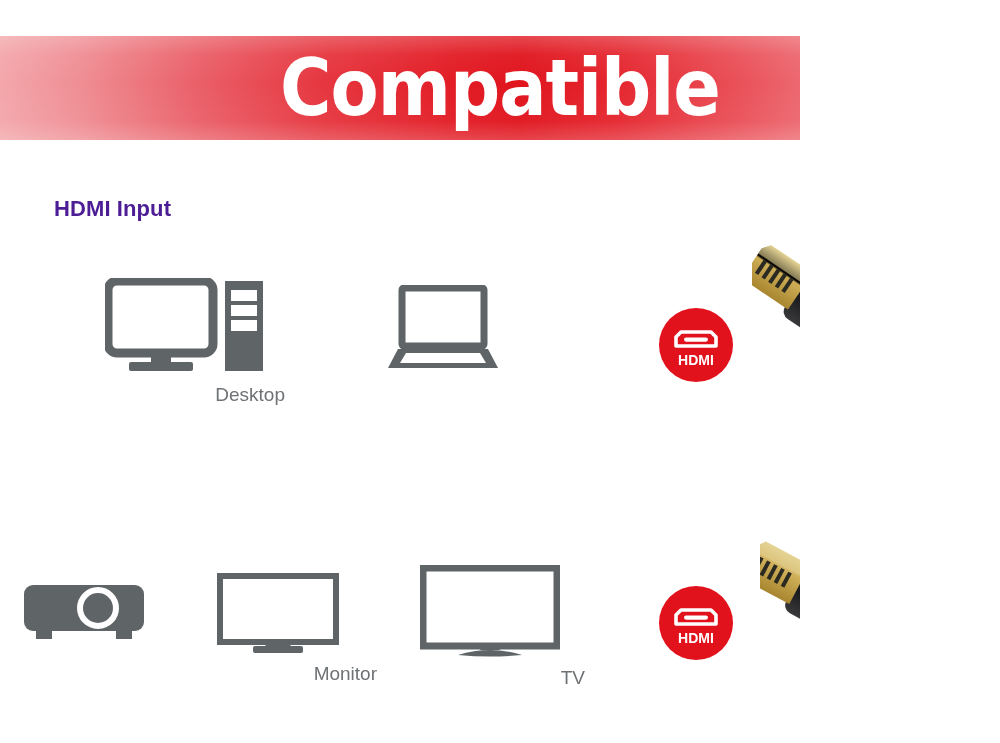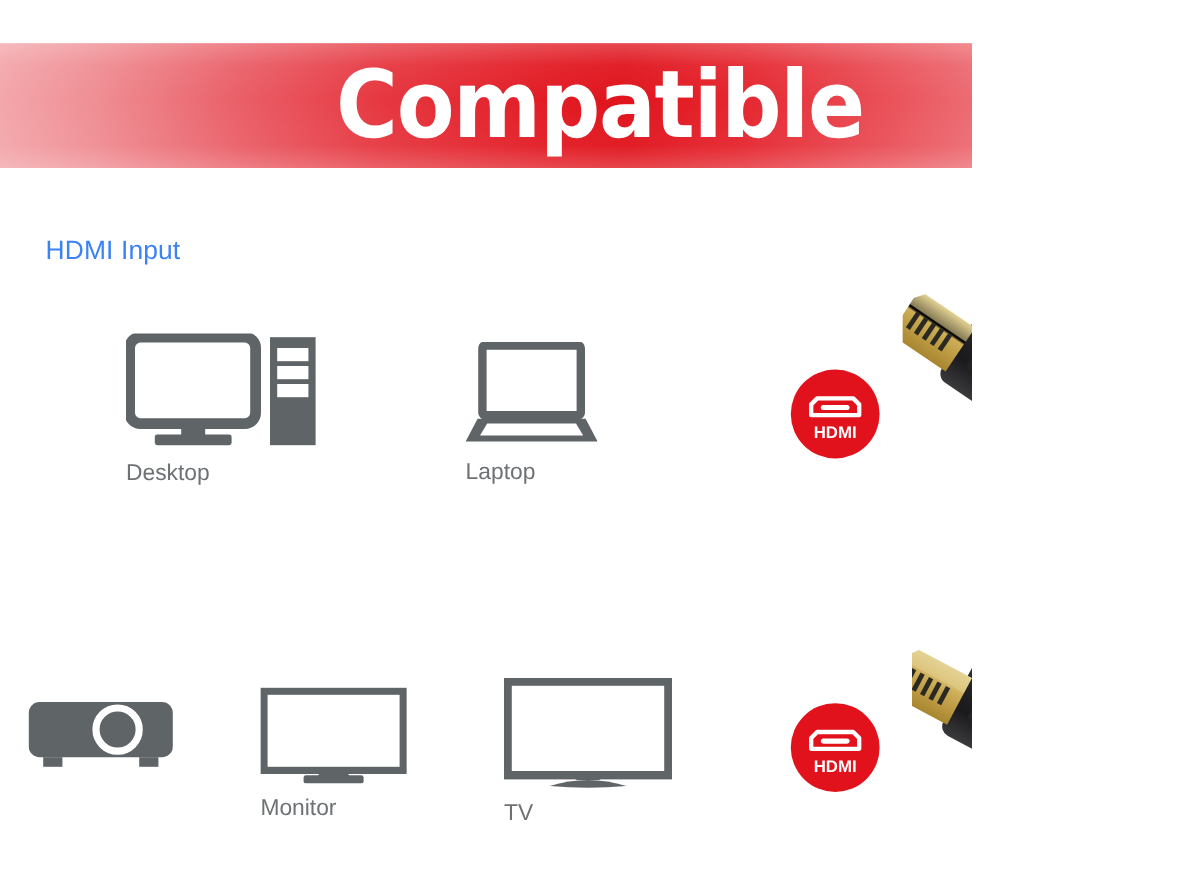--- a/index.html
+++ b/index.html
@@ -10,21 +10,20 @@
   }
   body {
     font-family: "Liberation Sans", sans-serif;
   }
   .page {
     position: relative;
     width: 800px;
     height: 743px;
     background: #ffffff;
     overflow: hidden;
-    padding-left: 10px;
   }
 
   
   .banner {
     position: absolute;
     left: 0;
     top: 36px;
     width: 1000px;
     height: 104px;
     background: linear-gradient(to right,
@@ -66,34 +65,34 @@
     font-weight: bold;
     letter-spacing: -1px;
     font-family: "DejaVu Sans", sans-serif;
     font-stretch: condensed;
     white-space: nowrap;
   }
 
   
   .section-title {
     position: absolute;
-    left: 38px;
-    color: #3b82f6;
+    left: 54px;
+    color: #4c1d95;
     font-size: 22px;
-    font-weight: 400;
+    font-weight: 700;
     letter-spacing: 0.1px;
     white-space: nowrap;
   }
   #title-input  { top: 196px; }
   #title-output { top: 489px; }
 
   
   .cell {
     position: absolute;
-    text-align: left;
+    text-align: right;
   }
   .cell .glyph {
     position: relative;
     margin: 0 auto;
   }
   .cell .caption {
     color: #6e7274;
     font-size: 19px;
     font-weight: 400;
     white-space: nowrap;
@@ -154,21 +153,20 @@
   <div class="cell" style="left:388px; top:285px; width:165px;">
     <div class="glyph">
       <svg class="ic" width="110" height="88" viewBox="0 0 110 88" aria-hidden="true">
 
         <rect x="14" y="3" width="82" height="58" rx="2" ry="2" fill="none" stroke="#5f6467" stroke-width="7"></rect>
 
         <path d="M10 64 L100 64 L110 83 L0 83 Z" fill="#5f6467"></path>
         <path d="M18 68 L92 68 L98 78 L12 78 Z" fill="#ffffff"></path>
       </svg>
     </div>
-    <div class="caption">Laptop</div>
   </div>
 
   <div class="hdmi-badge" style="left:659px; top:308px;">
     <svg width="74" height="74" viewBox="0 0 74 74" aria-hidden="true">
       <g>
         <path d="M17 29 L22 24 L52 24 L57 29 L57 38 L17 38 Z" fill="none" stroke="#ffffff" stroke-width="3.6" stroke-linejoin="round"></path>
         <rect x="25" y="29.5" width="24" height="4.2" rx="2.1" fill="#ffffff"></rect>
       </g>
       <text x="37" y="57" text-anchor="middle" font-family="Liberation Sans, sans-serif" font-size="14" font-weight="bold" fill="#ffffff">HDMI</text>
     </svg>

